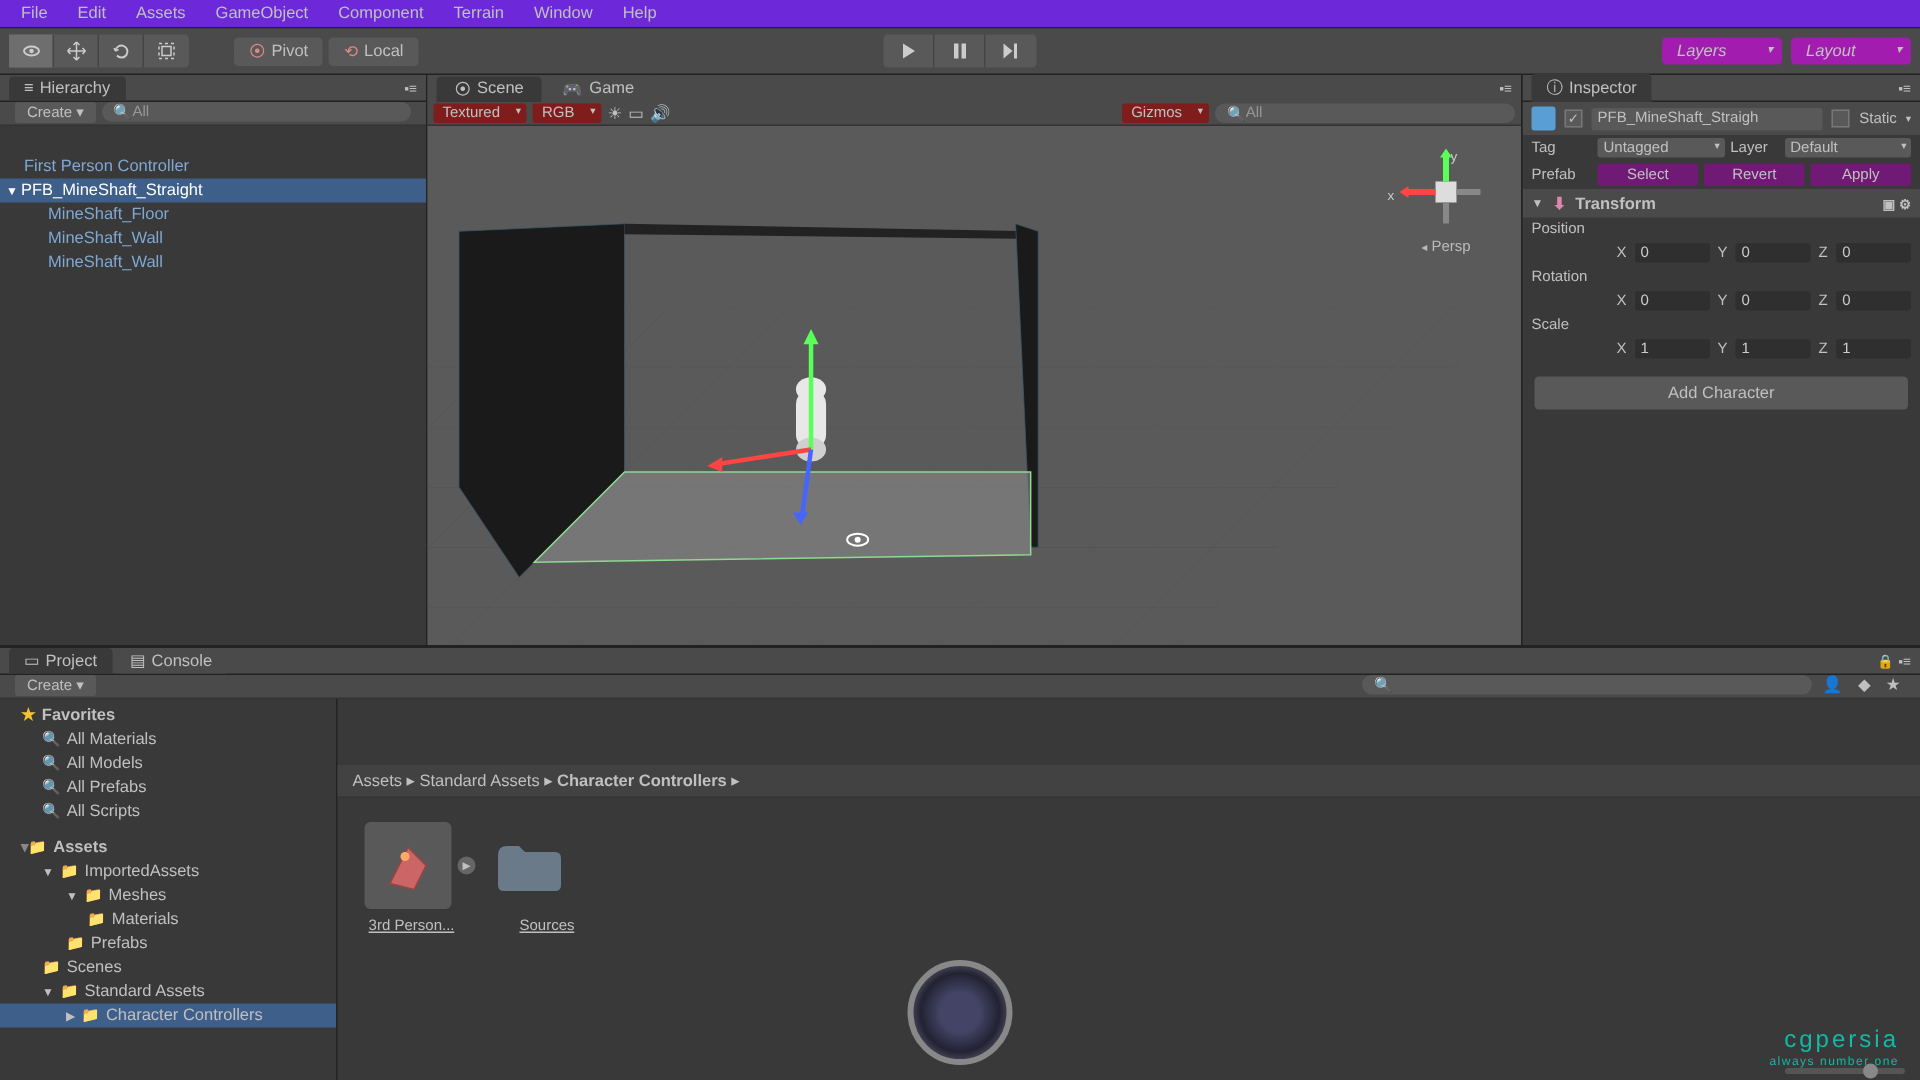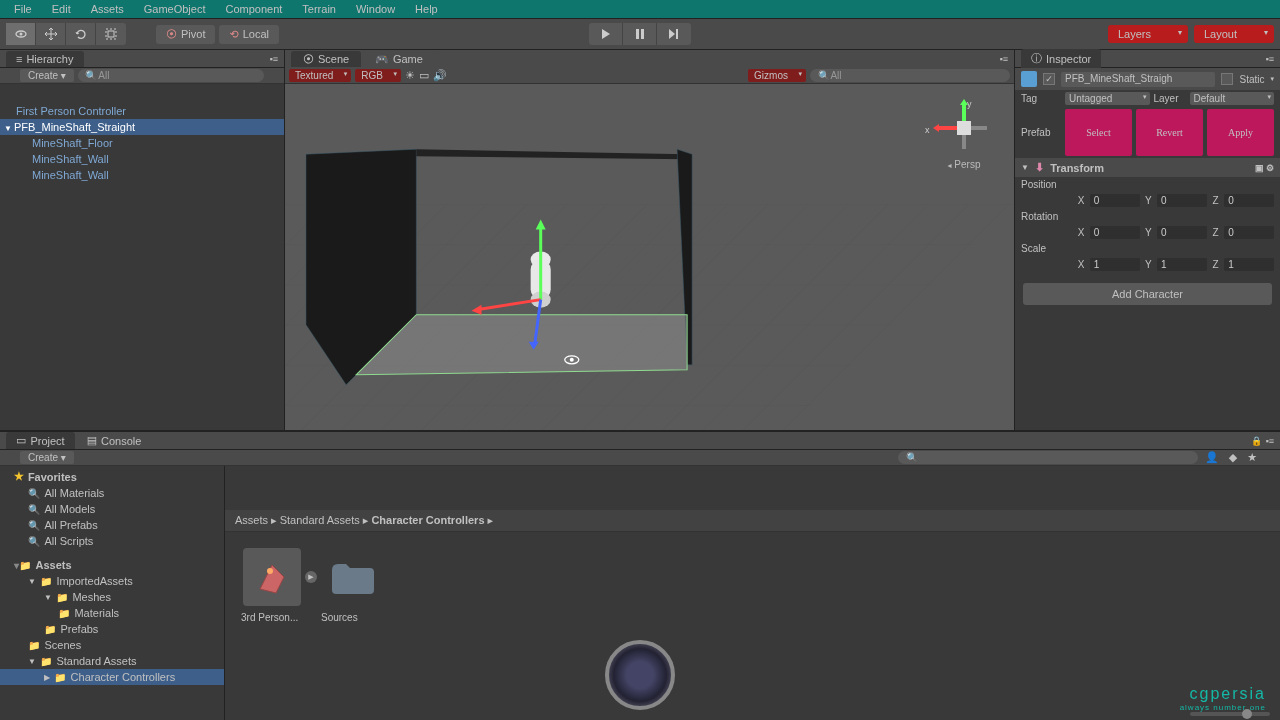--- a/index.html
+++ b/index.html
@@ -1,38 +1,38 @@
 <!DOCTYPE html>
 <html><head>
 <meta charset="utf-8">
 <style>
 * { margin: 0; padding: 0; box-sizing: border-box; font-family: Arial, sans-serif; user-select: none; }
 body { width: 1280px; height: 720px; background: #393939; color: #c0c0c0; font-size: 11px; overflow: hidden; position: relative; }
-.menubar { height: 19px; background: #0f766e; display: flex; align-items: center; padding: 0 4px; border-bottom: 1px solid #222; }
+.menubar { height: 19px; background: #6d28d9; display: flex; align-items: center; padding: 0 4px; border-bottom: 1px solid #222; }
 .menubar span { padding: 0 10px; cursor: pointer; }
 .toolbar { height: 31px; background: #4a4a4a; display: flex; align-items: center; padding: 0 6px; border-bottom: 1px solid #222; }
 .tool-group { display: flex; background: #595959; border-radius: 3px; margin-right: 10px; }
 .tool-btn { width: 30px; height: 22px; display: flex; align-items: center; justify-content: center; border-right: 1px solid #444; cursor: pointer; }
 .tool-btn:last-child { border-right: none; }
 .tool-btn.active { background: #6e6e6e; }
 .pivot-group { display: flex; margin-left: 20px; }
 .pivot-btn { background: #595959; padding: 3px 10px; border-radius: 3px; margin-right: 4px; cursor: pointer; display: flex; align-items: center; gap: 4px; }
 .play-controls { position: absolute; left: 50%; transform: translateX(-50%); display: flex; }
 .play-btn { width: 34px; height: 22px; background: #595959; display: flex; align-items: center; justify-content: center; cursor: pointer; border-right: 1px solid #444; }
 .play-btn:first-child { border-radius: 3px 0 0 3px; }
 .play-btn:last-child { border-radius: 0 3px 3px 0; border: none; }
 .toolbar-right { margin-left: auto; display: flex; gap: 6px; }
-.dropdown { background: #b91c1c; padding: 3px 24px 3px 10px; border-radius: 3px; cursor: pointer; position: relative; min-width: 80px; }
+.dropdown { background: #a21caf; padding: 3px 24px 3px 10px; border-radius: 3px; cursor: pointer; position: relative; min-width: 80px; font-style: italic; }
 .dropdown::after { content: '▾'; position: absolute; right: 6px; font-size: 8px; }
 .main-area { display: flex; height: 380px; }
 .panel { background: #393939; display: flex; flex-direction: column; }
 .panel-header { height: 18px; background: #4a4a4a; display: flex; align-items: center; padding: 0 6px; border-bottom: 1px solid #222; }
 .panel-header .tab { padding: 2px 10px; background: #393939; border-radius: 3px 3px 0 0; margin-right: 2px; display: flex; align-items: center; gap: 4px; }
 .panel-header .tab.inactive { background: #4a4a4a; }
-.sub-toolbar { height: 16px; background: #4a4a4a; display: flex; align-items: center; padding: 0 20px; gap: 4px; border-bottom: 1px solid #333; }
+.sub-toolbar { height: 16px; background: #4a4a4a; display: flex; align-items: flex-start; padding: 0 10px; gap: 4px; border-bottom: 1px solid #333; }
 .create-btn { background: #595959; padding: 1px 8px; border-radius: 2px; cursor: pointer; font-size: 10px; }
 .search-field { background: #595959; border-radius: 8px; padding: 1px 8px; flex: 1; font-size: 10px; height: 13px; display: flex; align-items: center; }
 .hierarchy { width: 285px; border-right: 1px solid #222; }
 .hierarchy-list { padding: 2px 0; margin-top: 17px; }
 .h-item { padding: 2px 4px 2px 16px; color: #7fa8d4; cursor: pointer; }
 .h-item.selected { background: #3e5f8a; color: #fff; padding-left: 4px; }
 .h-item.child { padding-left: 32px; }
 .h-item .arrow { display: inline-block; width: 10px; font-size: 8px; }
 .scene-view { flex: 1; border-right: 1px solid #222; position: relative; }
 .scene-tabs { height: 18px; background: #4a4a4a; display: flex; align-items: center; padding: 0 6px; }
@@ -44,21 +44,21 @@
 .viewport { flex: 1; background: #5a5a5a; position: relative; overflow: hidden; }
 .inspector { width: 265px; }
 .insp-row { display: flex; align-items: center; padding: 2px 6px; gap: 4px; }
 .insp-header { background: #4a4a4a; padding: 3px 6px; display: flex; align-items: center; gap: 6px; }
 .cube-icon { width: 16px; height: 16px; background: #5a9fd4; border-radius: 2px; }
 .checkbox { width: 12px; height: 12px; background: #595959; border: 1px solid #777; display: inline-flex; align-items: center; justify-content: center; font-size: 9px; }
 .text-field { background: #595959; padding: 1px 4px; border-radius: 2px; flex: 1; font-size: 10px; height: 15px; }
 .label { min-width: 40px; font-size: 10px; }
 .mini-drop { background: #595959; padding: 1px 14px 1px 4px; border-radius: 2px; font-size: 10px; position: relative; flex: 1; }
 .mini-drop::after { content: '▾'; position: absolute; right: 3px; font-size: 7px; }
-.prefab-btn { flex: 1; background: #be185d; padding: 18px 4px; border-radius: 2px; text-align: center; font-size: 10px; cursor: pointer; font-family: Liberation Serif, serif; }
+.prefab-btn { flex: 1; background: #701a75; padding: 2px 4px; border-radius: 2px; text-align: center; font-size: 10px; cursor: pointer; }
 .component-header { background: #4a4a4a; padding: 3px 6px; display: flex; align-items: center; gap: 6px; font-weight: bold; }
 .vec-row { display: flex; align-items: center; padding: 2px 6px; gap: 2px; }
 .vec-label { width: 54px; font-size: 10px; }
 .axis-label { width: 14px; text-align: center; font-size: 10px; }
 .num-field { background: #2f2f2f; padding: 1px 4px; border-radius: 2px; width: 52px; font-size: 10px; color: #ccc; }
 .add-component { margin: 10px 8px; background: #595959; padding: 5px; text-align: center; border-radius: 3px; cursor: pointer; }
 .bottom-area { display: flex; height: 290px; border-top: 2px solid #222; }
 .project-panel { flex: 1; display: flex; flex-direction: column; }
 .project-body { display: flex; flex: 1; }
 .project-tree { width: 225px; border-right: 1px solid #222; padding: 2px 0; overflow-y: auto; }
@@ -68,21 +68,21 @@
 .tree-item.child2 { padding-left: 44px; }
 .tree-item.child3 { padding-left: 58px; }
 .tree-item.selected { background: #3e5f8a; }
 .star { color: #f4c430; }
 .search-icon-tiny { color: #f4c430; font-size: 10px; }
 .folder-icon { color: #888; font-size: 10px; }
 .project-content { flex: 1; display: flex; flex-direction: column; margin-top: 44px; }
 .breadcrumb { padding: 4px 10px; background: #424242; border-bottom: 1px solid #333; }
 .breadcrumb span { cursor: pointer; }
 .asset-grid { display: flex; gap: 18px; padding: 16px; }
-.asset-item { width: 62px; text-align: left; cursor: pointer; }
+.asset-item { width: 62px; text-align: right; cursor: pointer; text-decoration: underline; }
 .asset-thumb { width: 58px; height: 58px; background: #595959; border-radius: 4px; margin: 0 auto 6px; position: relative; display: flex; align-items: center; justify-content: center; }
 .asset-name { font-size: 10px; overflow: hidden; text-overflow: ellipsis; white-space: nowrap; }
 .play-overlay { position: absolute; right: -16px; top: 50%; transform: translateY(-50%); width: 12px; height: 12px; background: #666; border-radius: 50%; display: flex; align-items: center; justify-content: center; font-size: 7px; }
 .watermark { position: absolute; bottom: 8px; right: 14px; color: #14b8a6; font-size: 16px; text-align: right; letter-spacing: 2px; }
 .watermark .sub { font-size: 8px; letter-spacing: 1px; }
 .logo-overlay { position: absolute; bottom: 10px; left: 50%; transform: translateX(-50%); width: 70px; height: 70px; border-radius: 50%; background: radial-gradient(circle, #446 30%, #223 60%, #556 80%); border: 4px solid #888; }
 svg { display: block; }
 </style>
 </head>
 <body>

